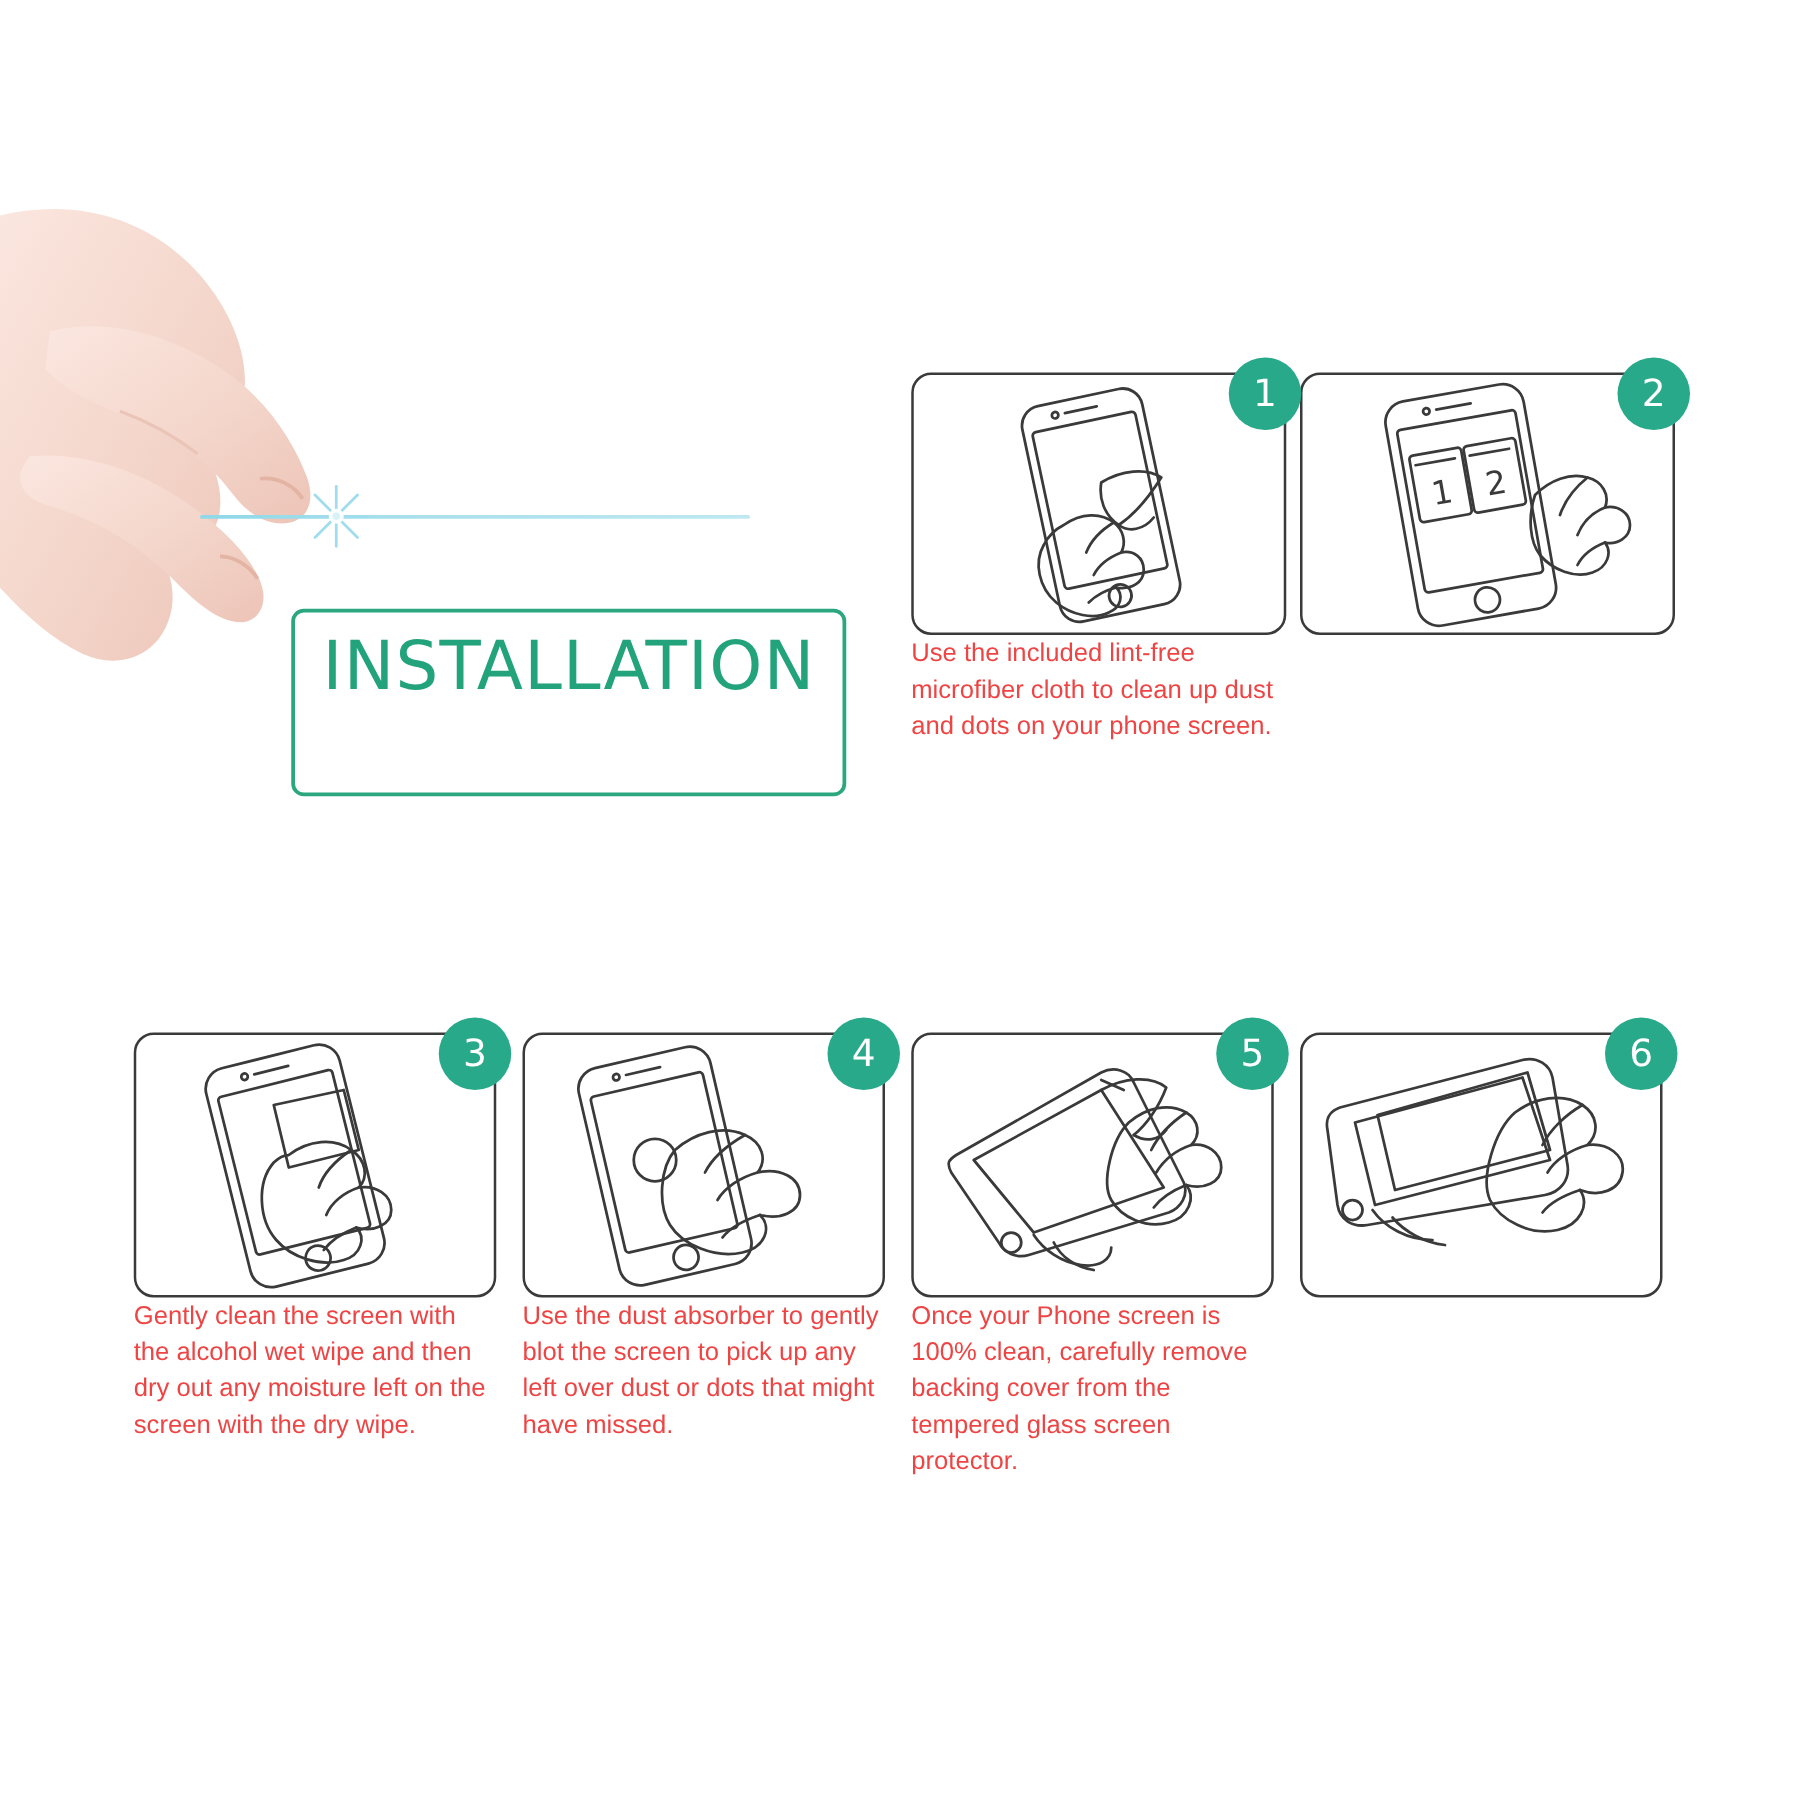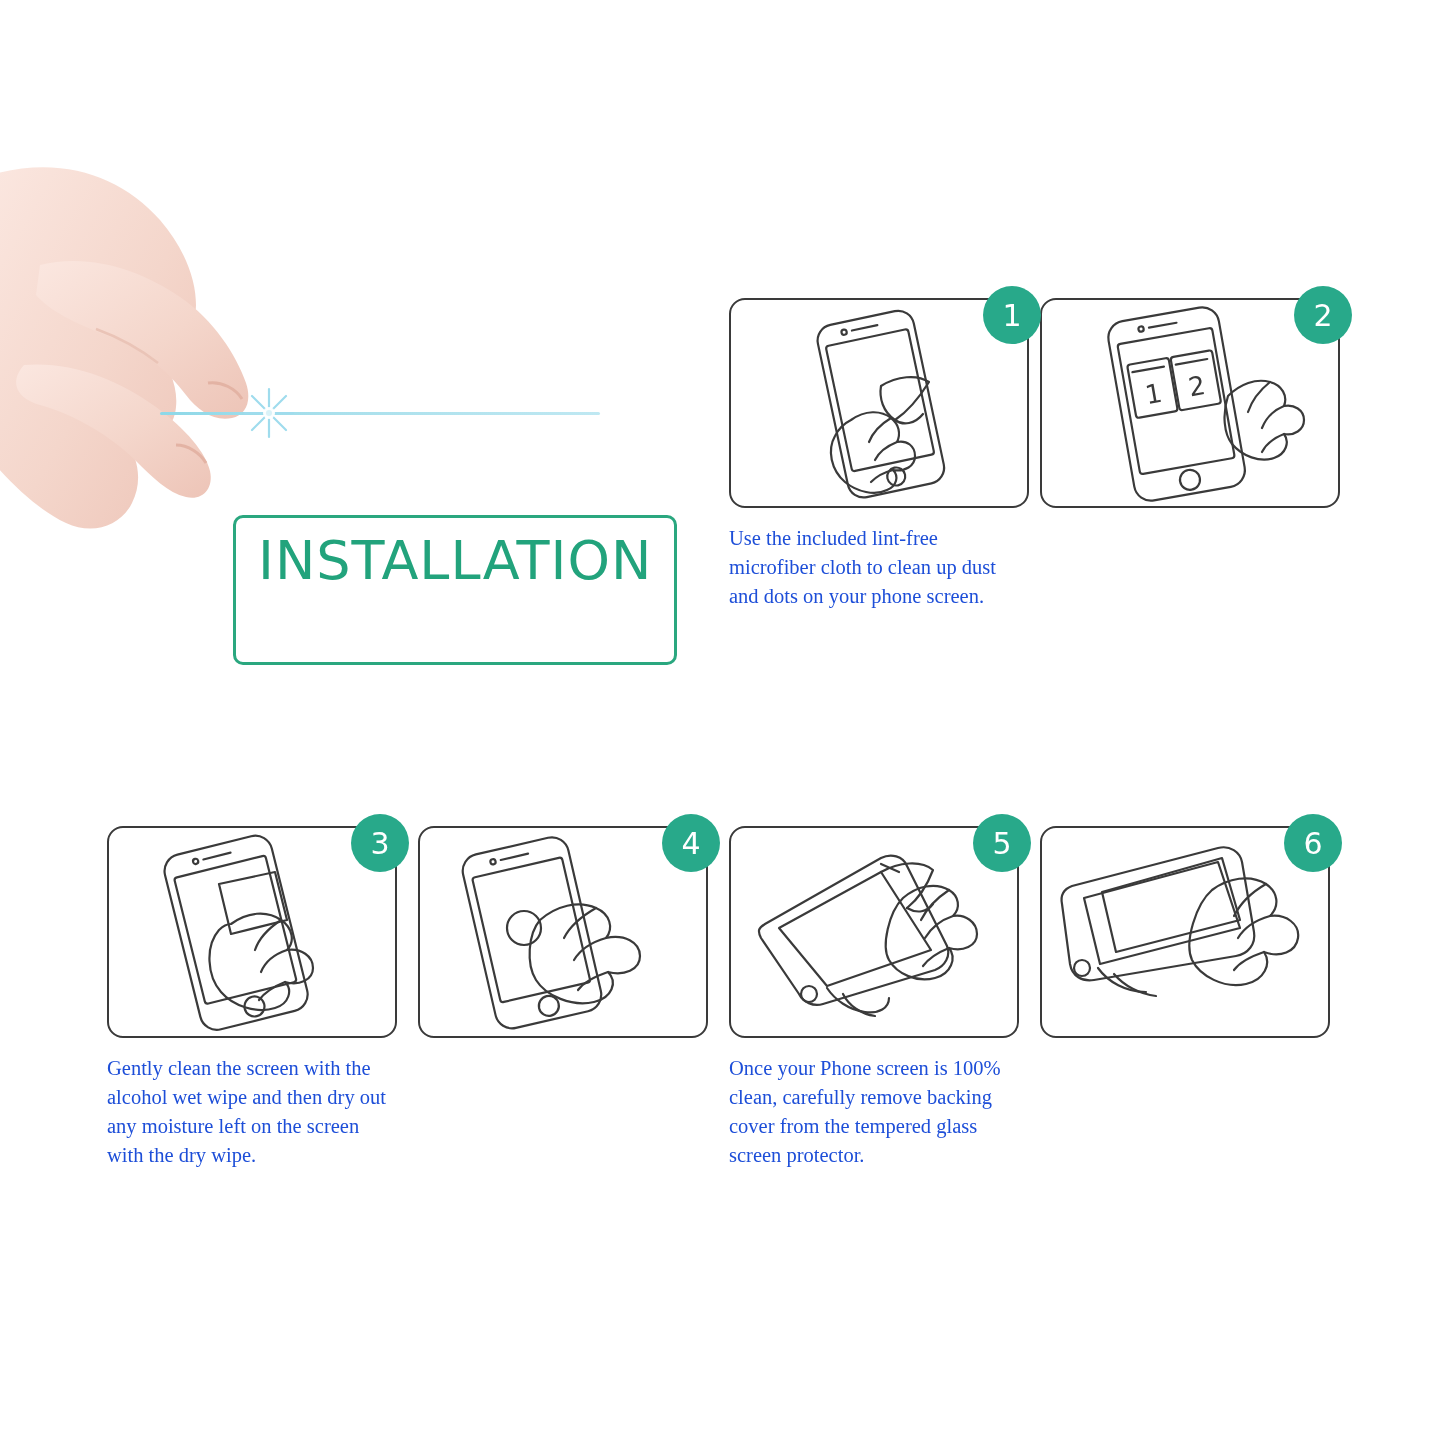--- a/index.html
+++ b/index.html
@@ -46,21 +46,20 @@
   .title-box {
     position: absolute;
     left: 233px;
     top: 487px;
     width: 444px;
     height: 150px;
     border: 3px solid #2aa77f;
     border-radius: 10px;
     box-sizing: border-box;
     padding: 14px 22px 0 22px;
-    margin-top: 28px;
   }
   .title-text {
     color: #22a37c;
     font-size: 54px;
     line-height: 1.08;
     letter-spacing: 1px;
     font-family: "DejaVu Sans", sans-serif;
     font-weight: 400;
   }
 
@@ -86,25 +85,25 @@
     background: #28a98a;
     color: #ffffff;
     font-size: 30px;
     display: flex;
     align-items: center;
     justify-content: center;
     font-family: "DejaVu Sans", sans-serif;
     z-index: 5;
   }
   .caption {
-    margin-top: 16px;
+    margin-top: 0;
     font-size: 20.5px;
     line-height: 1.42;
-    color: #1d4ed8;
-    font-family: Liberation Serif, serif;
+    color: #ef4444;
+    font-family: Liberation Sans, sans-serif;
     white-space: pre-line;
   }
 
   
   .row-top .card { width: 300px; height: 210px; }
   #step-1 { left: 729px; top: 298px; width: 300px; }
   #step-2 { left: 1040px; top: 298px; width: 300px; }
 
   
   .row-bot .card { width: 290px; height: 212px; }
@@ -275,20 +274,21 @@
         <path d="M120,92 C136,78 158,72 176,80 C190,86 194,100 186,110
                  C204,106 220,114 220,128 C220,142 204,148 188,144
                  C198,154 192,170 174,174 C152,179 126,168 116,152
                  C106,136 108,106 120,92 Z"></path>
         <path d="M176,80 C162,88 150,98 144,110"></path>
         <path d="M186,110 C172,114 160,122 154,132"></path>
         <path d="M188,144 C176,148 164,154 158,162"></path>
       </g>
     </svg>
   </div>
+  <div class="caption">Use the dust absorber to gently blot the screen to pick up any left over dust or dots that might have missed.</div>
 </div>
 
 <div class="step row-bot" id="step-5">
   <div class="card">
     <div class="badge">5</div>
     <svg class="art" width="286" height="208" viewBox="0 0 286 208">
       <g fill="none" stroke="#3a3a3a" stroke-width="2.2" stroke-linejoin="round" stroke-linecap="round">
 
         <path d="M34,96 L150,30 C160,25 172,28 176,38 L216,118 C220,128 214,138 204,142
                  L92,176 C82,179 72,174 68,166 L30,110 C26,102 28,100 34,96 Z"></path>

